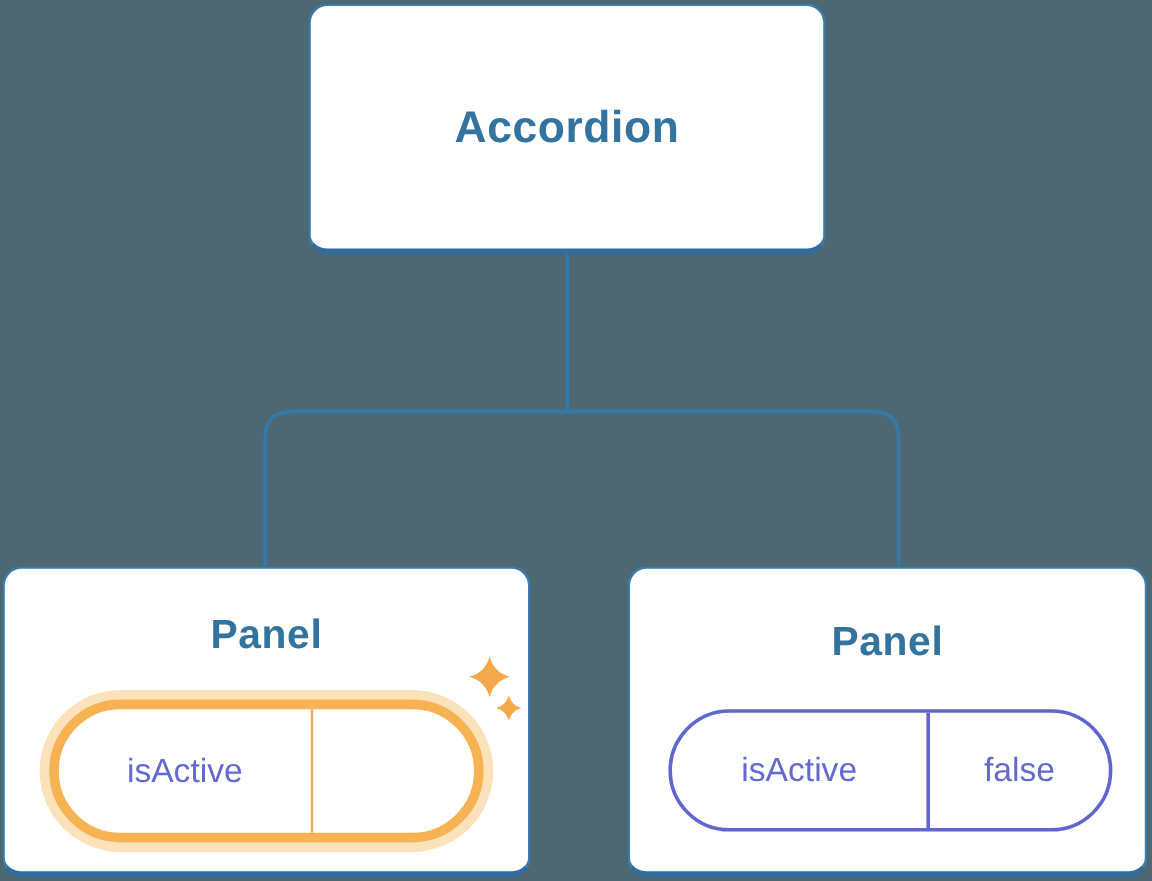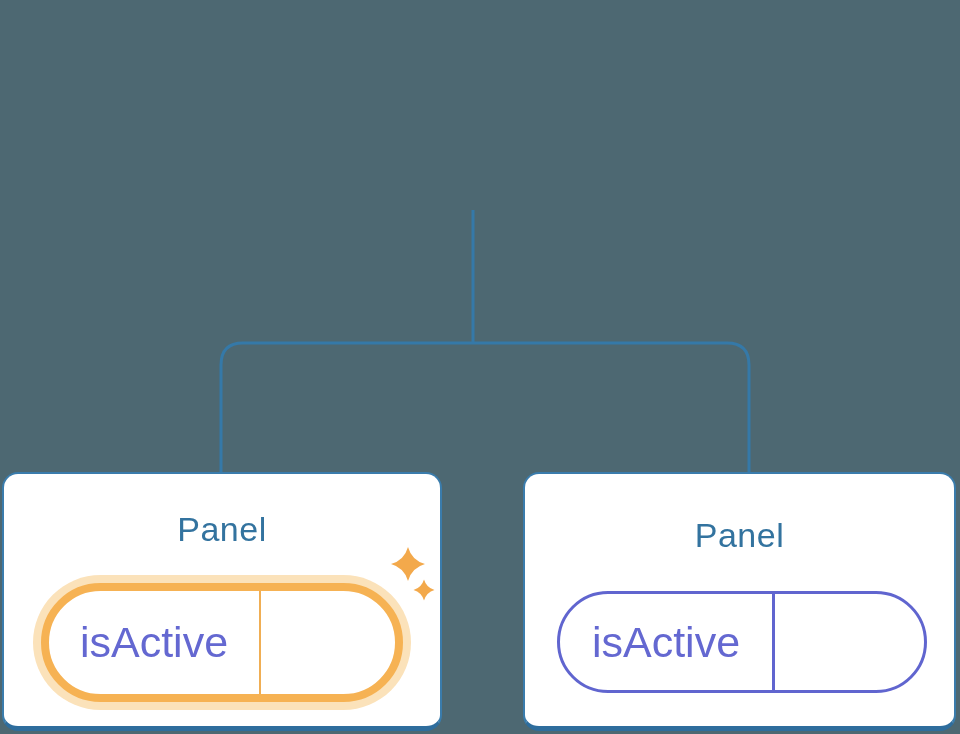--- a/index.html
+++ b/index.html
@@ -47,21 +47,21 @@
     display:flex;align-items:center;justify-content:center;
   }
   .node-root .node-label{
     font-size:37px;font-weight:600;color:var(--heading-text);
     letter-spacing:0.5px;
   }
   .node-panel-left{left:2px;top:472px;width:440px;height:259px;}
   .node-panel-right{left:523px;top:472px;width:433px;height:259px;}
   .panel-title{
     position:absolute;left:0;width:100%;text-align:center;
-    font-size:34px;font-weight:400;color:var(--heading-text);
+    font-size:34px;font-weight:700;color:var(--heading-text);
     letter-spacing:0.5px;
   }
   .node-panel-left .panel-title{top:36px;}
   .node-panel-right .panel-title{top:42px;}
   .pill{
     position:absolute;
     display:flex;align-items:stretch;
     background:var(--node-fill);
     border-radius:70px;
     overflow:hidden;
@@ -70,21 +70,21 @@
     left:37px;top:109px;width:362px;height:119px;
     border:8px solid var(--highlight-ring);
     box-shadow:0 0 0 8px var(--highlight-glow);
   }
   .pill-normal{
     left:32px;top:117px;width:370px;height:102px;
     border:3px solid var(--pill-outline);
   }
   .pill-cell{
     display:flex;align-items:center;justify-content:center;
-    font-size:43px;color:var(--pill-text);
+    font-size:28px;color:var(--pill-text);
   }
   .pill-highlighted .pill-cell-key{width:210px;}
   .pill-highlighted .pill-cell-value{flex:1;font-weight:700;color:var(--pill-value-active-text);}
   .pill-normal .pill-cell-key{width:212px;}
   .pill-normal .pill-cell-value{flex:1;}
   .pill-divider{flex:0 0 auto;}
   .pill-highlighted .pill-divider{width:2px;background:var(--highlight-divider);}
   .pill-normal .pill-divider{width:3px;background:var(--pill-outline);}
   .sparkle{
     position:absolute;left:384px;top:70px;width:56px;height:66px;
@@ -94,20 +94,23 @@
 </head>
 <body>
 
 <div class="stage">
 
   <svg class="connectors" viewBox="0 0 960 734" xmlns="http://www.w3.org/2000/svg" aria-hidden="true">
     <path d="M 473 210 L 473 344"></path>
     <path d="M 221 472 L 221 365 Q 221 343 243 343 L 727 343 Q 749 343 749 365 L 749 472"></path>
   </svg>
 
+  <div class="node node-root">
+    <span class="node-label">Accordion</span>
+  </div>
 
   <div class="node node-panel-left">
     <div class="panel-title">Panel</div>
 
     <div class="pill pill-highlighted">
       <div class="pill-cell pill-cell-key">isActive</div>
       <div class="pill-divider"></div>
     </div>
 
     <svg class="sparkle" viewBox="0 0 56 66" xmlns="http://www.w3.org/2000/svg" aria-hidden="true">
@@ -115,16 +118,17 @@
       <path d="M 36 35.5 Q 38.4 43.6 46.5 46 Q 38.4 48.4 36 56.5 Q 33.6 48.4 25.5 46 Q 33.6 43.6 36 35.5 Z"></path>
     </svg>
   </div>
 
   <div class="node node-panel-right">
     <div class="panel-title">Panel</div>
 
     <div class="pill pill-normal">
       <div class="pill-cell pill-cell-key">isActive</div>
       <div class="pill-divider"></div>
+      <div class="pill-cell pill-cell-value">false</div>
     </div>
   </div>
 
 </div>
 
 </body></html>

